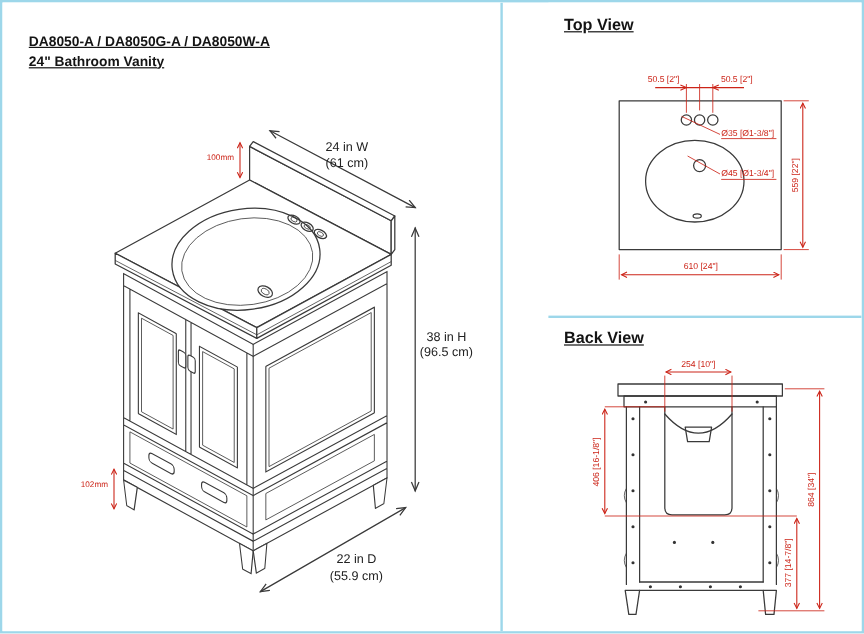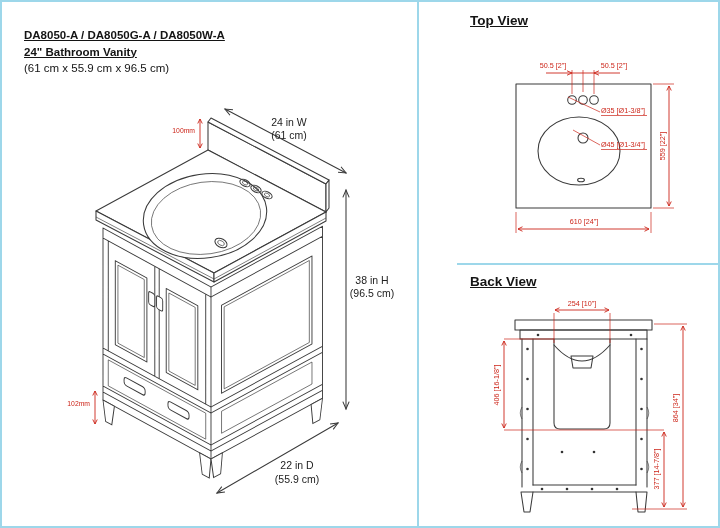--- a/index.html
+++ b/index.html
@@ -32,21 +32,20 @@
 </head>
 <body>
 
 <div class="canvas">
 
   <div class="panel panel-left">
 
     <div class="title-block">
       <div class="title-bold">DA8050-A / DA8050G-A / DA8050W-A</div>
       <div class="title-bold">24" Bathroom Vanity</div>
-      <div>(61 cm x 55.9 cm x 96.5 cm)</div>
     </div>
 
     <svg width="455" height="524" viewBox="0 0 455 524">
       <defs>
         <marker id="mA1" markerWidth="10" markerHeight="8" refX="7.5" refY="3.5" orient="auto-start-reverse">
           <path d="M0.5,0.5 L7.5,3.5 L0.5,6.5" fill="none" stroke="#3a3a3a" stroke-width="1"></path>
         </marker>
         <marker id="mR1" markerWidth="8" markerHeight="7" refX="5.5" refY="3" orient="auto-start-reverse">
           <path d="M0.5,0.5 L5.5,3 L0.5,5.5" fill="none" stroke="#cc2418" stroke-width="1"></path>
         </marker>

